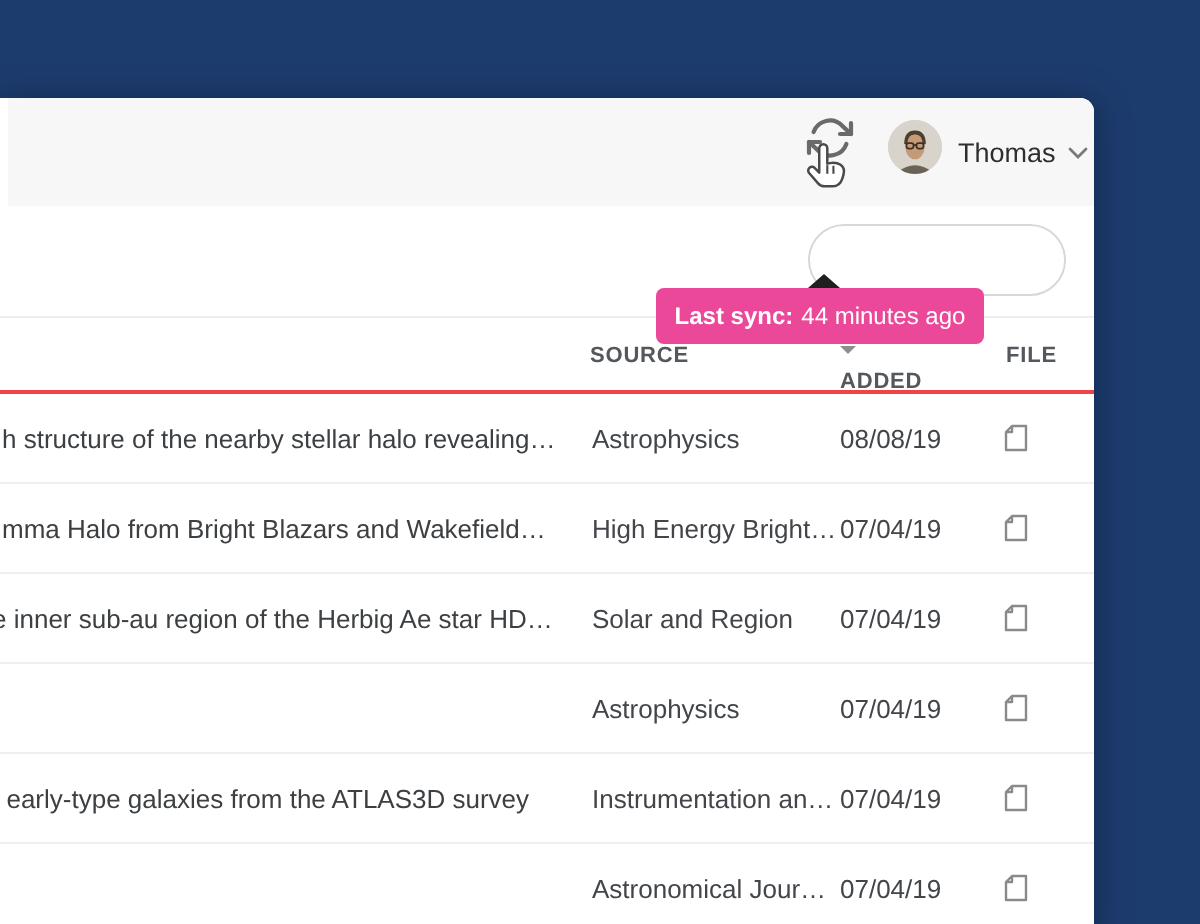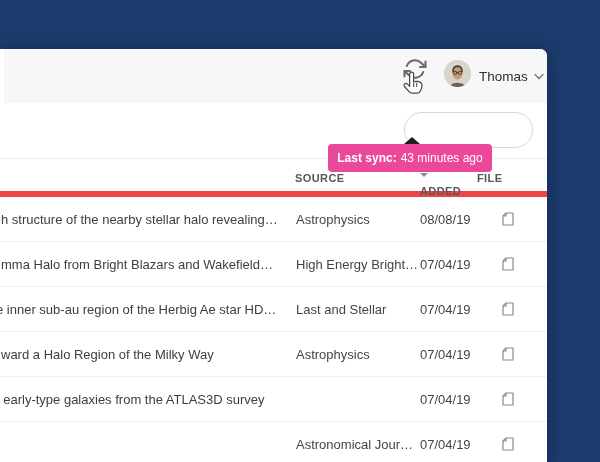--- a/index.html
+++ b/index.html
@@ -45,27 +45,27 @@
   .tooltip .b{font-weight:700;margin-right:4px;}
   .tooltip-arrow{
     position:absolute;left:76px;top:-7px;width:0;height:0;
     border-left:8px solid transparent;border-right:8px solid transparent;
     border-bottom:7px solid #1f1f1f;
   }
   .cursor-hand{position:absolute;left:401px;top:22px;z-index:40;pointer-events:none;}
   
   .thead{
     position:absolute;left:0;right:0;top:109px;height:39px;
-    border-top:1px solid #ededed;border-bottom:6px solid #ef4444;box-sizing:border-box;
+    border-top:1px solid #ededed;border-bottom:2px solid #ef4444;box-sizing:border-box;
     font-size:11px;font-weight:700;letter-spacing:.4px;color:#54575b;
   }
   .thead span{position:absolute;top:13px;}
   .th-source{left:295px;cursor:pointer;}
   .th-added{left:420px;cursor:pointer;display:flex;align-items:center;gap:6px;text-align:center;}
-  .th-file{left:477px;cursor:pointer;}
+  .th-file{left:503px;cursor:pointer;}
   .sort-arrow{
     display:inline-block;width:0;height:0;margin-top:1px;
     border-left:4px solid transparent;border-right:4px solid transparent;
     border-top:4px solid #8d8d8d;
   }
   .rows{position:absolute;left:0;right:0;top:148px;}
   .row{
     position:relative;height:45px;border-bottom:1px solid #efefef;box-sizing:border-box;
     font-size:13px;color:#3d4043;cursor:pointer;background:#fff;
   }
@@ -115,21 +115,21 @@
     </div>
   </div>
 
   <div class="subbar">
     <div class="search-pill"></div>
   </div>
 
   <div class="tooltip">
     <div class="tooltip-arrow"></div>
     <span class="b">Last sync:</span>
-    <span>43 minutes ago</span>
+    <span>44 minutes ago</span>
   </div>
 
   <div class="cursor-hand">
     <svg width="23" height="27" viewBox="0 0 24 28">
       <path d="M9 3.2c0-1.2.9-2.1 2.1-2.1s2.1.9 2.1 2.1v8l1.3-.26c.6-.12 1.2-.18 1.8-.18 2.7 0 5.6 1.3 5.6 4.3 0 .9-.25 2.2-.85 4-.75 2.2-2 4-4.9 4h-4.3c-1.35 0-2.6-.55-3.45-1.55l-4.7-5.4c-.7-.85-.6-2.1.25-2.8.8-.7 2.05-.6 2.75.25L9 15.9Z" fill="#ffffff" stroke="#4a4a4a" stroke-width="1.3" stroke-linejoin="round"></path>
       <line x1="13.2" y1="12" x2="13.2" y2="16.5" stroke="#4a4a4a" stroke-width="1.1"></line>
       <line x1="16.4" y1="12.3" x2="16.4" y2="16.5" stroke="#4a4a4a" stroke-width="1.1"></line>
     </svg>
   </div>
 
@@ -163,44 +163,44 @@
       <span class="cell c-file">
         <svg class="icon-file" width="12" height="14" viewBox="0 0 12 14" fill="none" stroke="#8a8a8a" stroke-width="1.2" stroke-linejoin="round">
             <path d="M4 1h7v12H1V4Z"></path>
             <path d="M4 1v3H1"></path>
           </svg>
       </span>
     </div>
 
     <div class="row">
       <span class="cell c-title" style="margin-left:-5px;">e inner sub-au region of the Herbig Ae star HD…</span>
-      <span class="cell c-source">Last and Stellar</span>
-      <span class="cell c-added">07/04/19</span>
-      <span class="cell c-file">
-        <svg class="icon-file" width="12" height="14" viewBox="0 0 12 14" fill="none" stroke="#8a8a8a" stroke-width="1.2" stroke-linejoin="round">
-            <path d="M4 1h7v12H1V4Z"></path>
-            <path d="M4 1v3H1"></path>
-          </svg>
-      </span>
-    </div>
-
-    <div class="row">
-      <span class="cell c-title">ward a Halo Region of the Milky Way</span>
+      <span class="cell c-source">Solar and Region</span>
+      <span class="cell c-added">07/04/19</span>
+      <span class="cell c-file">
+        <svg class="icon-file" width="12" height="14" viewBox="0 0 12 14" fill="none" stroke="#8a8a8a" stroke-width="1.2" stroke-linejoin="round">
+            <path d="M4 1h7v12H1V4Z"></path>
+            <path d="M4 1v3H1"></path>
+          </svg>
+      </span>
+    </div>
+
+    <div class="row">
       <span class="cell c-source">Astrophysics</span>
       <span class="cell c-added">07/04/19</span>
       <span class="cell c-file">
         <svg class="icon-file" width="12" height="14" viewBox="0 0 12 14" fill="none" stroke="#8a8a8a" stroke-width="1.2" stroke-linejoin="round">
             <path d="M4 1h7v12H1V4Z"></path>
             <path d="M4 1v3H1"></path>
           </svg>
       </span>
     </div>
 
     <div class="row">
       <span class="cell c-title" style="margin-left:-5px;">f early-type galaxies from the ATLAS3D survey</span>
+      <span class="cell c-source">Instrumentation an…</span>
       <span class="cell c-added">07/04/19</span>
       <span class="cell c-file">
         <svg class="icon-file" width="12" height="14" viewBox="0 0 12 14" fill="none" stroke="#8a8a8a" stroke-width="1.2" stroke-linejoin="round">
             <path d="M4 1h7v12H1V4Z"></path>
             <path d="M4 1v3H1"></path>
           </svg>
       </span>
     </div>
 
     <div class="row">

